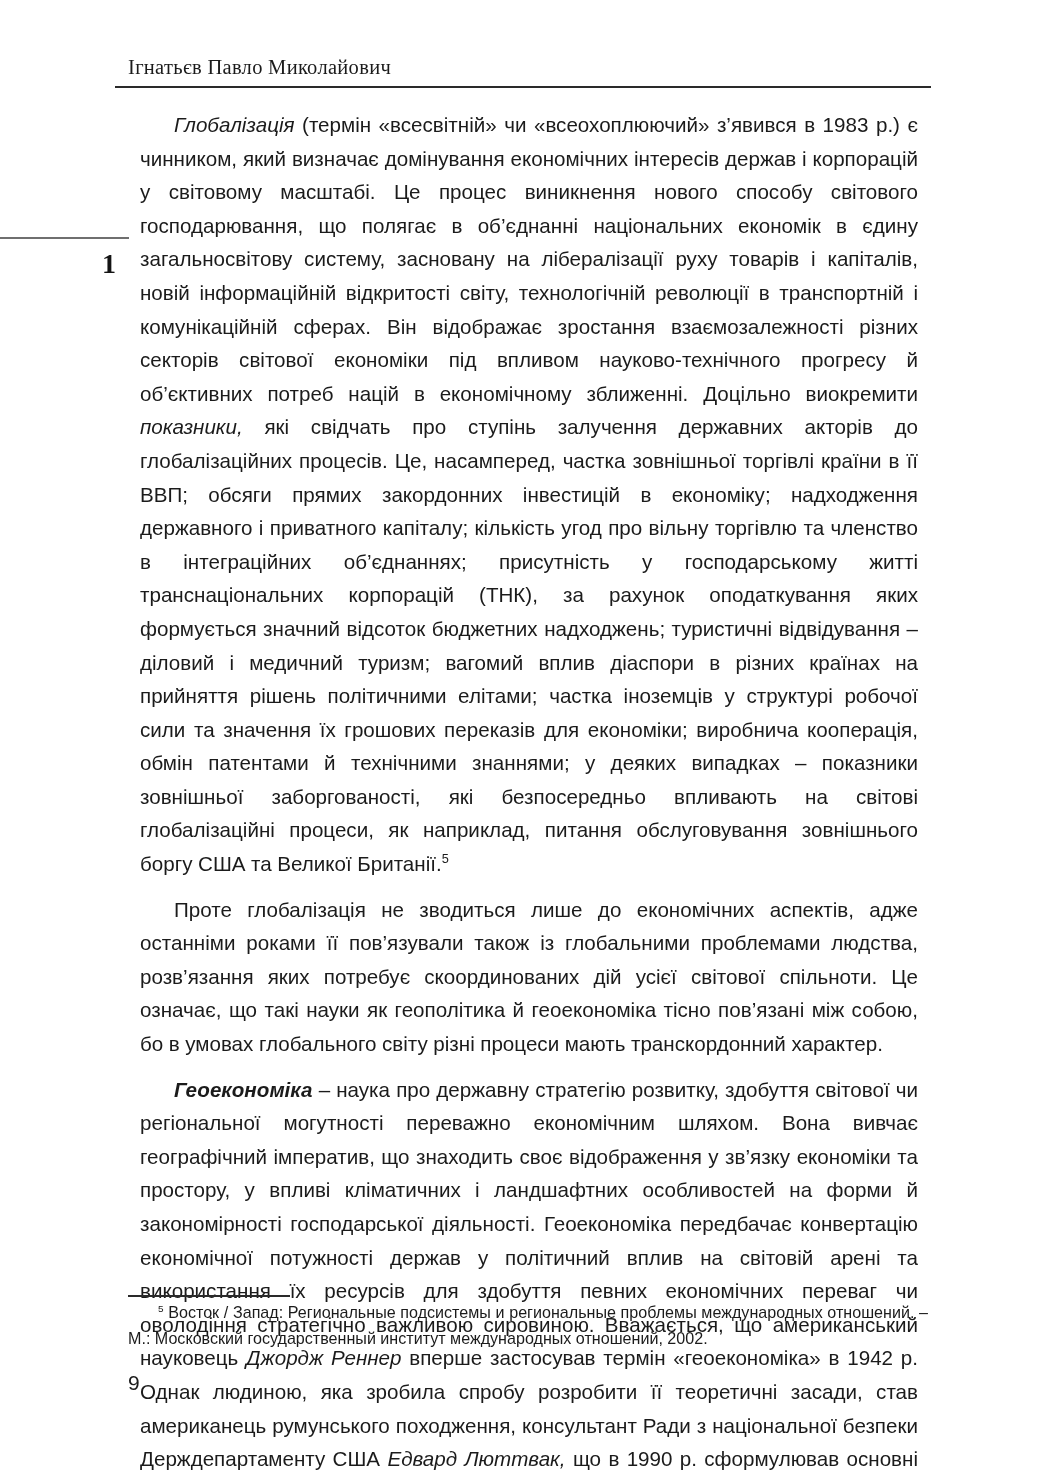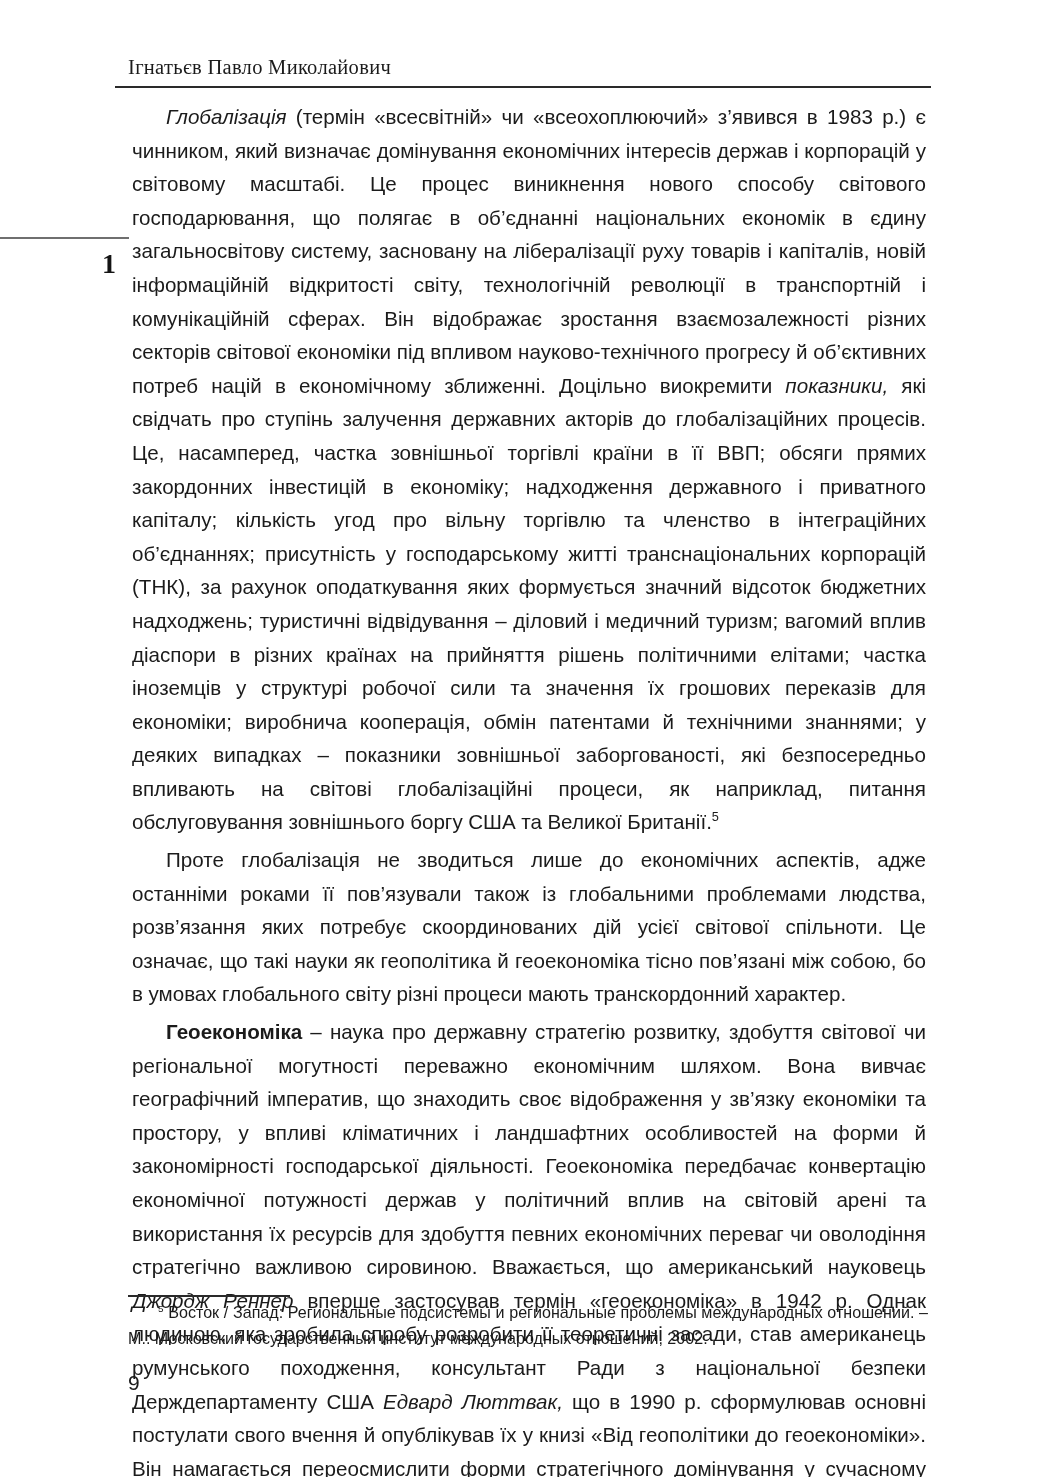--- a/index.html
+++ b/index.html
@@ -63,35 +63,35 @@
   }
 
   
   .column {
     position: absolute;
     left: 128px;
     top: 96px;
     width: 802px;
   }
   p.body {
-    margin: 4px;
+    margin: 12px;
     font-size: 20.6px;
     line-height: 33.6px;
     text-align: justify;
     text-align-last: left;
     text-justify: inter-word;
     word-spacing: -0.2px;
     hyphens: manual;
     color: #1b1b1b;
   }
   p.body.indent { text-indent: 34px; }
   p.body + p.body { margin-top: 0px; }
 
   .it { font-style: italic; }
-  .bi { font-weight: bold; }
+  .bi { font-style: italic; font-weight: bold; }
   sup.fn {
     font-size: 0.62em;
     vertical-align: super;
     line-height: 0;
   }
 
   
   .footnote-rule {
     position: absolute;
     left: 128px;

